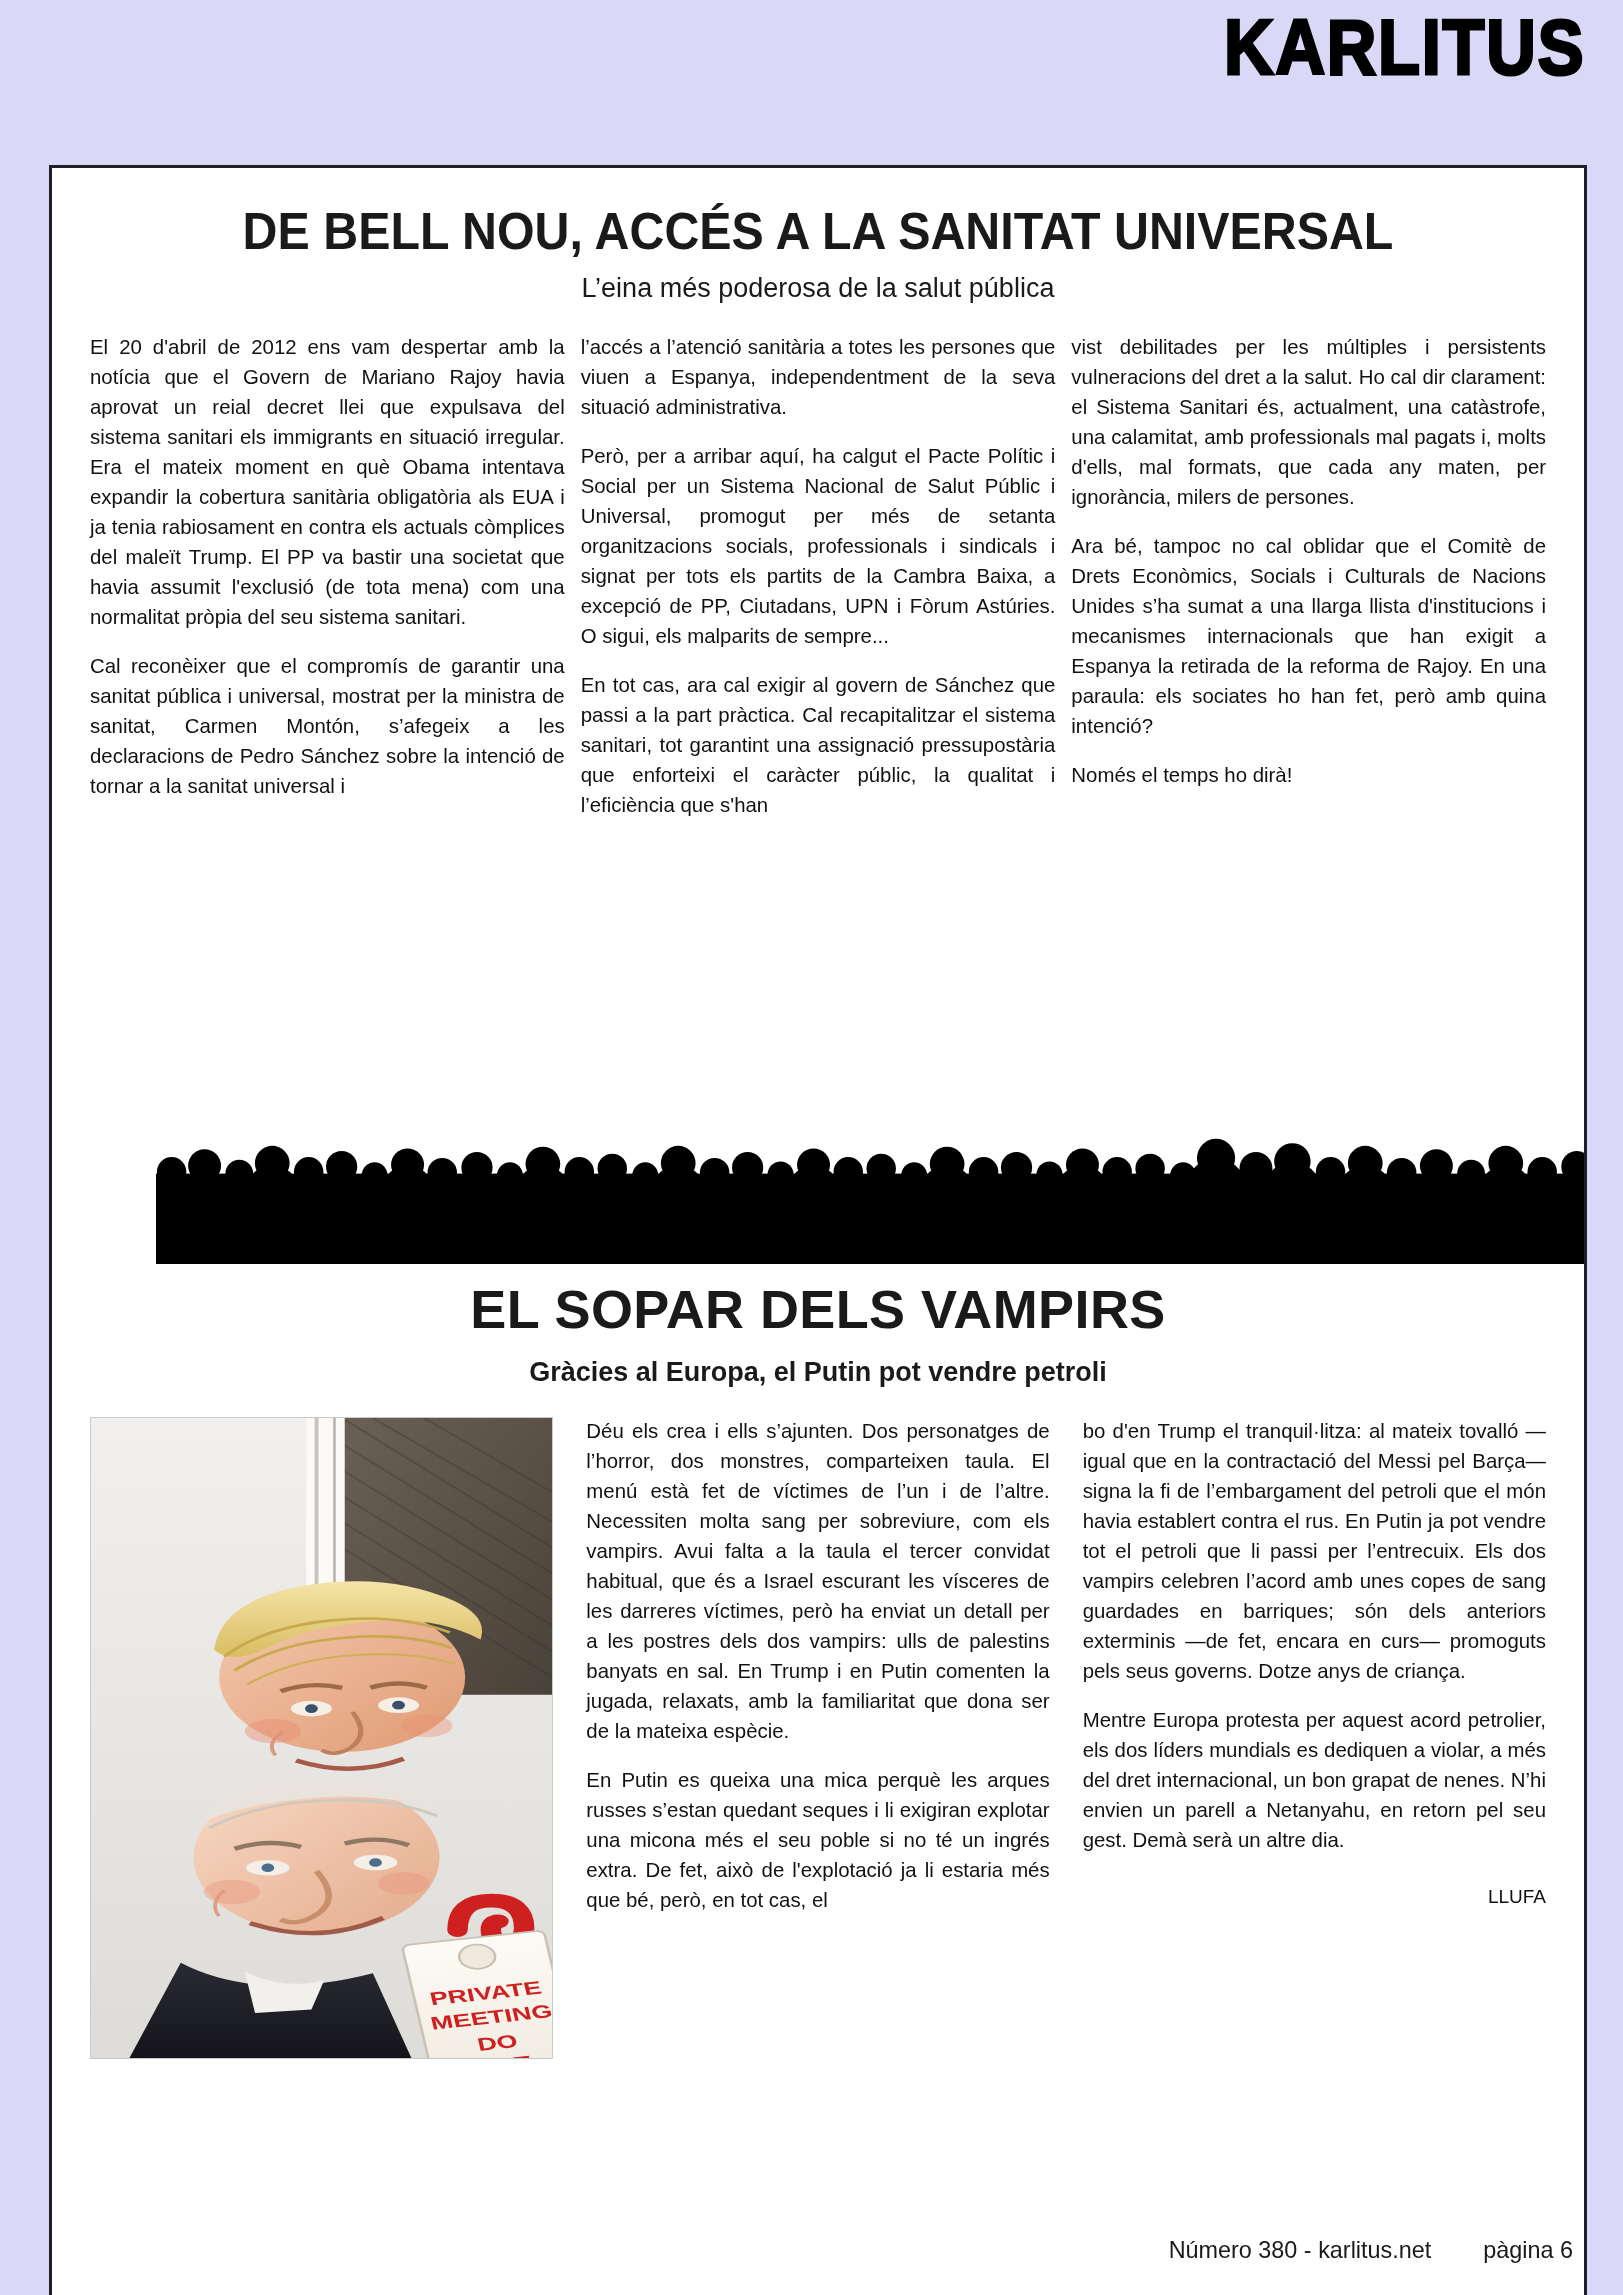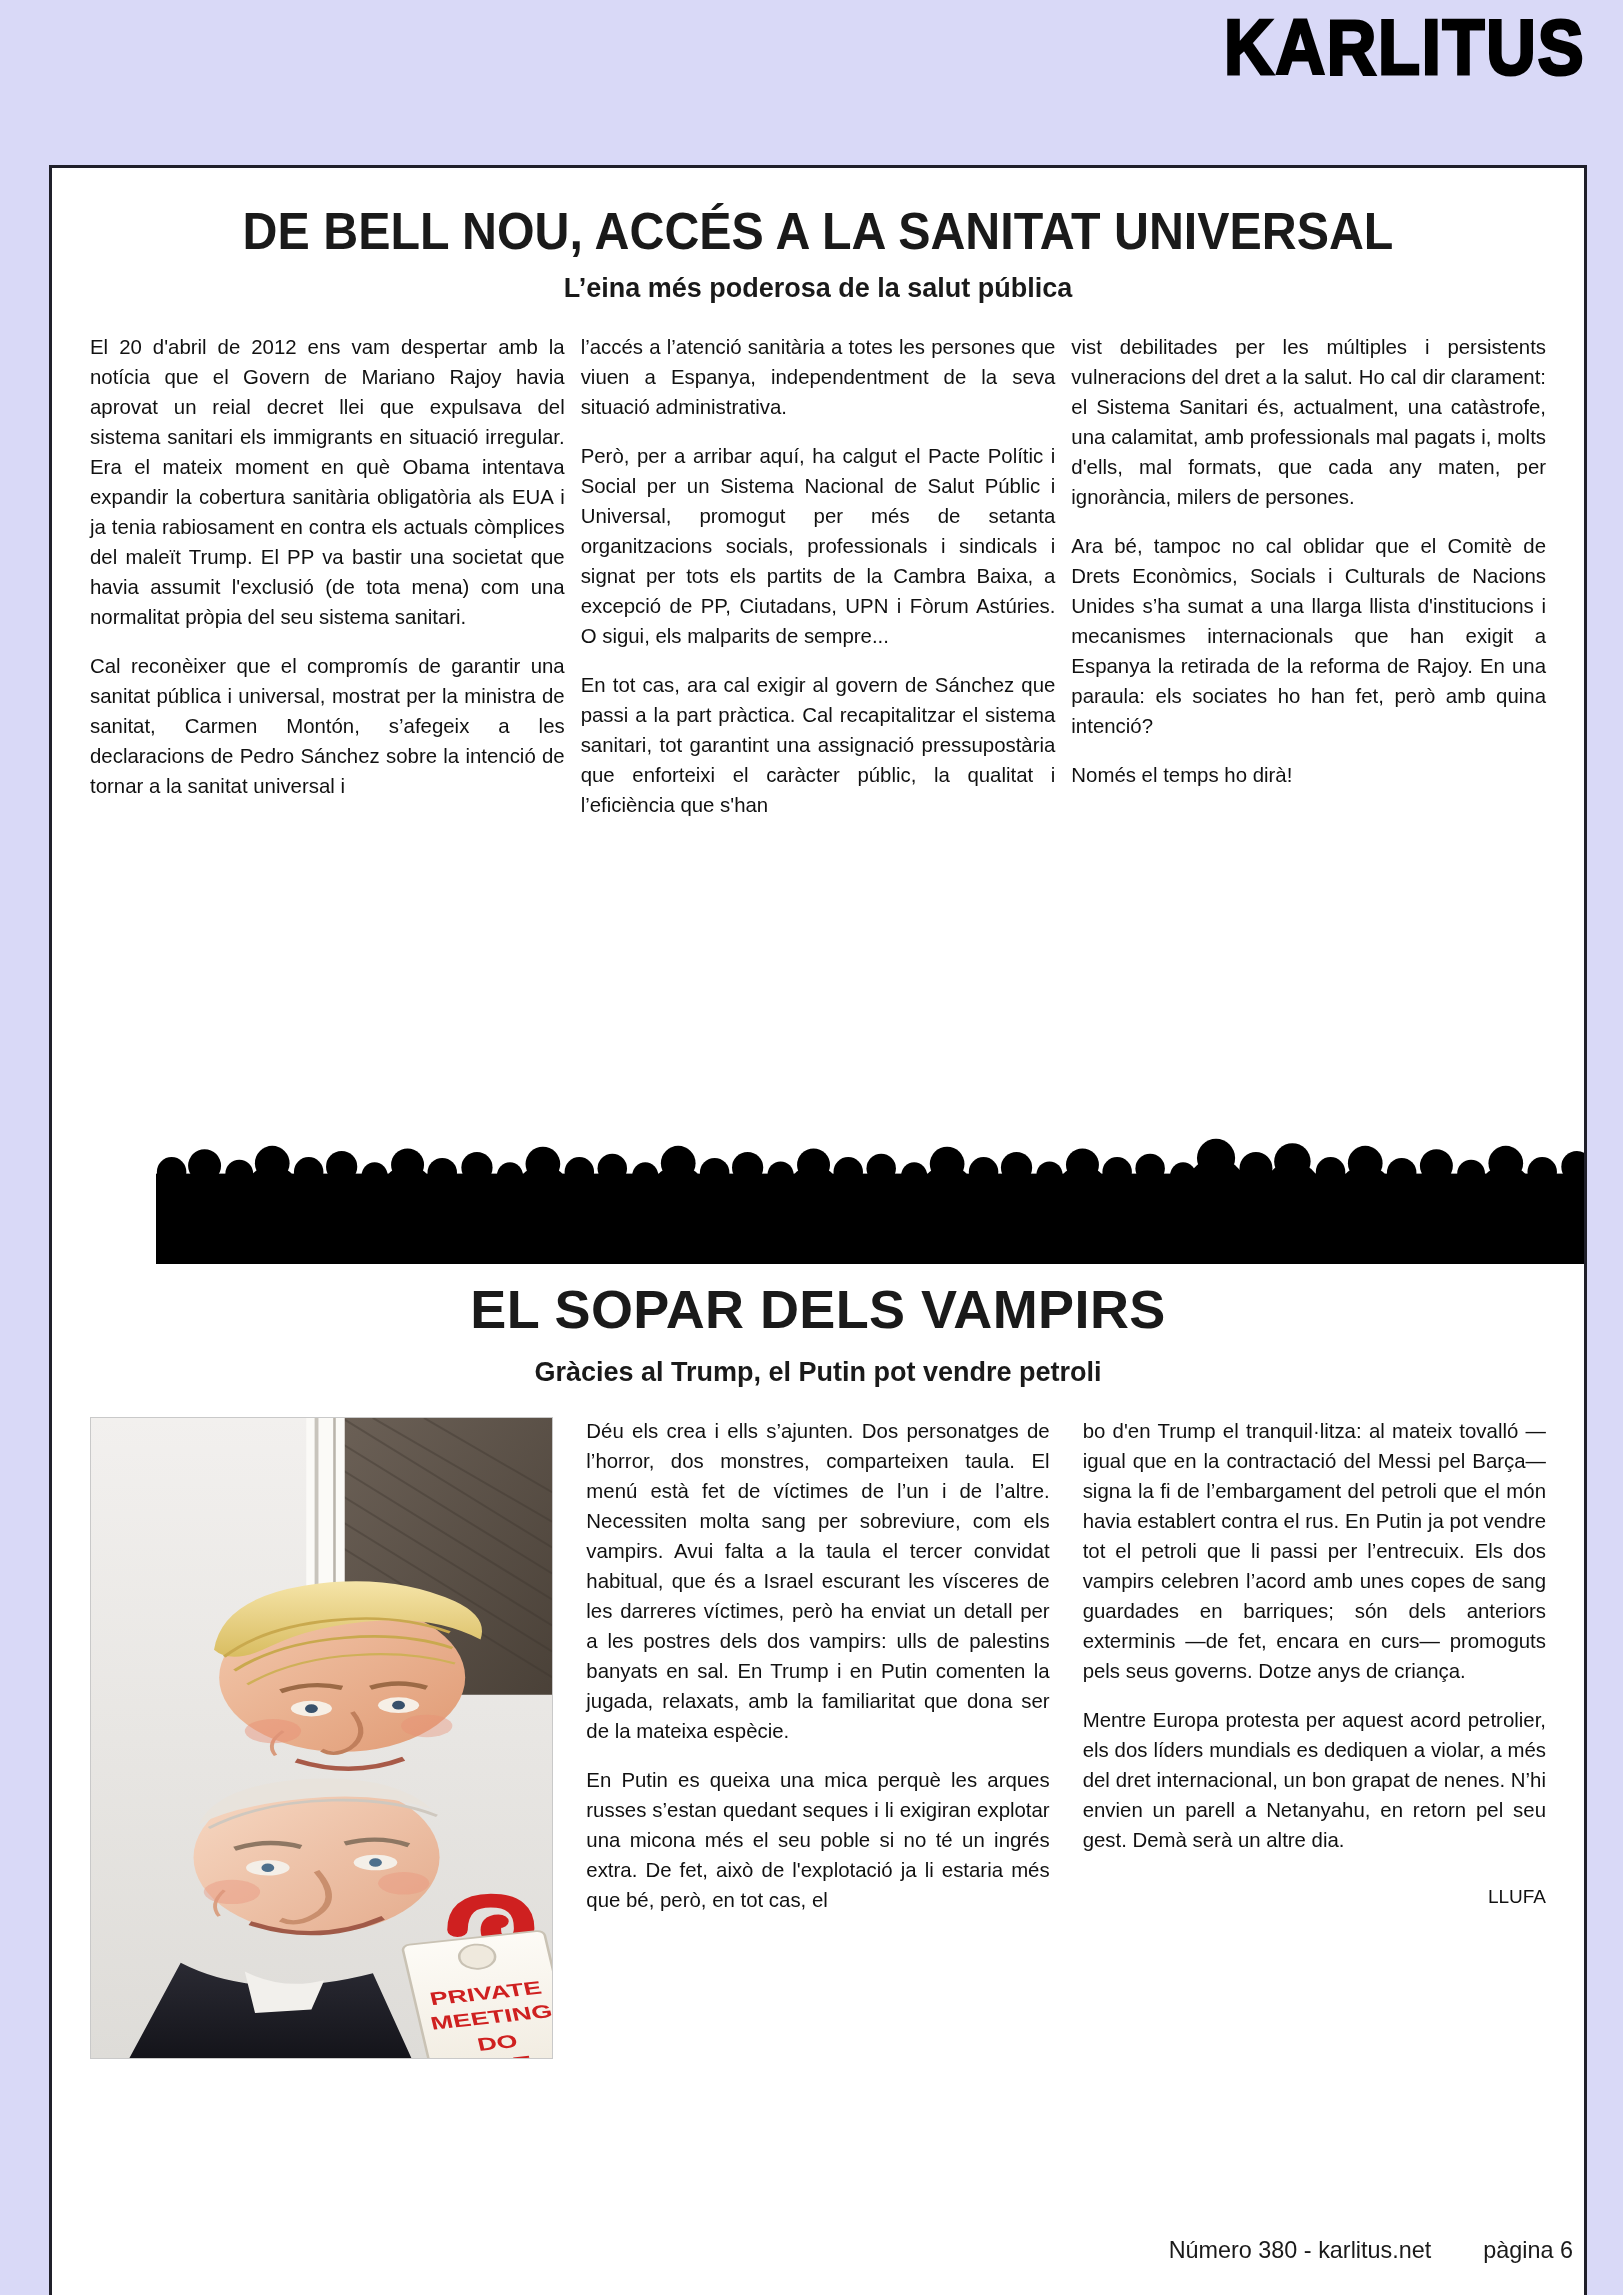--- a/index.html
+++ b/index.html
@@ -64,21 +64,21 @@
     line-height: 1.05;
     color: #1a1a1a;
     padding: 36px 21px 0 21px;
     transform: scaleX(0.93);
     transform-origin: center;
     white-space: nowrap;
   }
 
   .subhead-1 {
     text-align: center;
-    font-weight: bold;
+    font-weight: normal;
     font-size: 27px;
     color: #1a1a1a;
     padding-top: 14px;
   }
 
   .cols3 {
     display: flex;
     gap: 16px;
     padding: 29.5px 38px 0 38px;
   }
@@ -335,21 +335,21 @@
                 <rect x="1536" y="140" width="21" height="28"></rect>
               <rect x="1580" y="140" width="19" height="28"></rect>
                 <rect x="1618" y="140" width="21" height="28"></rect>
             </g>
           </g>
         </svg>
       </div>
     </div>
 
     <div class="headline-2">EL SOPAR DELS VAMPIRS</div>
-    <div class="subhead-2">Gràcies al Trump, el Putin pot vendre petroli</div>
+    <div class="subhead-2">Gràcies al Europa, el Putin pot vendre petroli</div>
 
     <div class="art2-body">
 
       <div class="art2-figure">
         <div class="caricature">
           <svg viewBox="0 0 360 740" preserveAspectRatio="none">
             <defs>
               <linearGradient id="wallg" x1="0" y1="0" x2="0" y2="1">
                 <stop offset="0" stop-color="#f2f0ee"></stop>
                   <stop offset="1" stop-color="#dedcd8"></stop>

